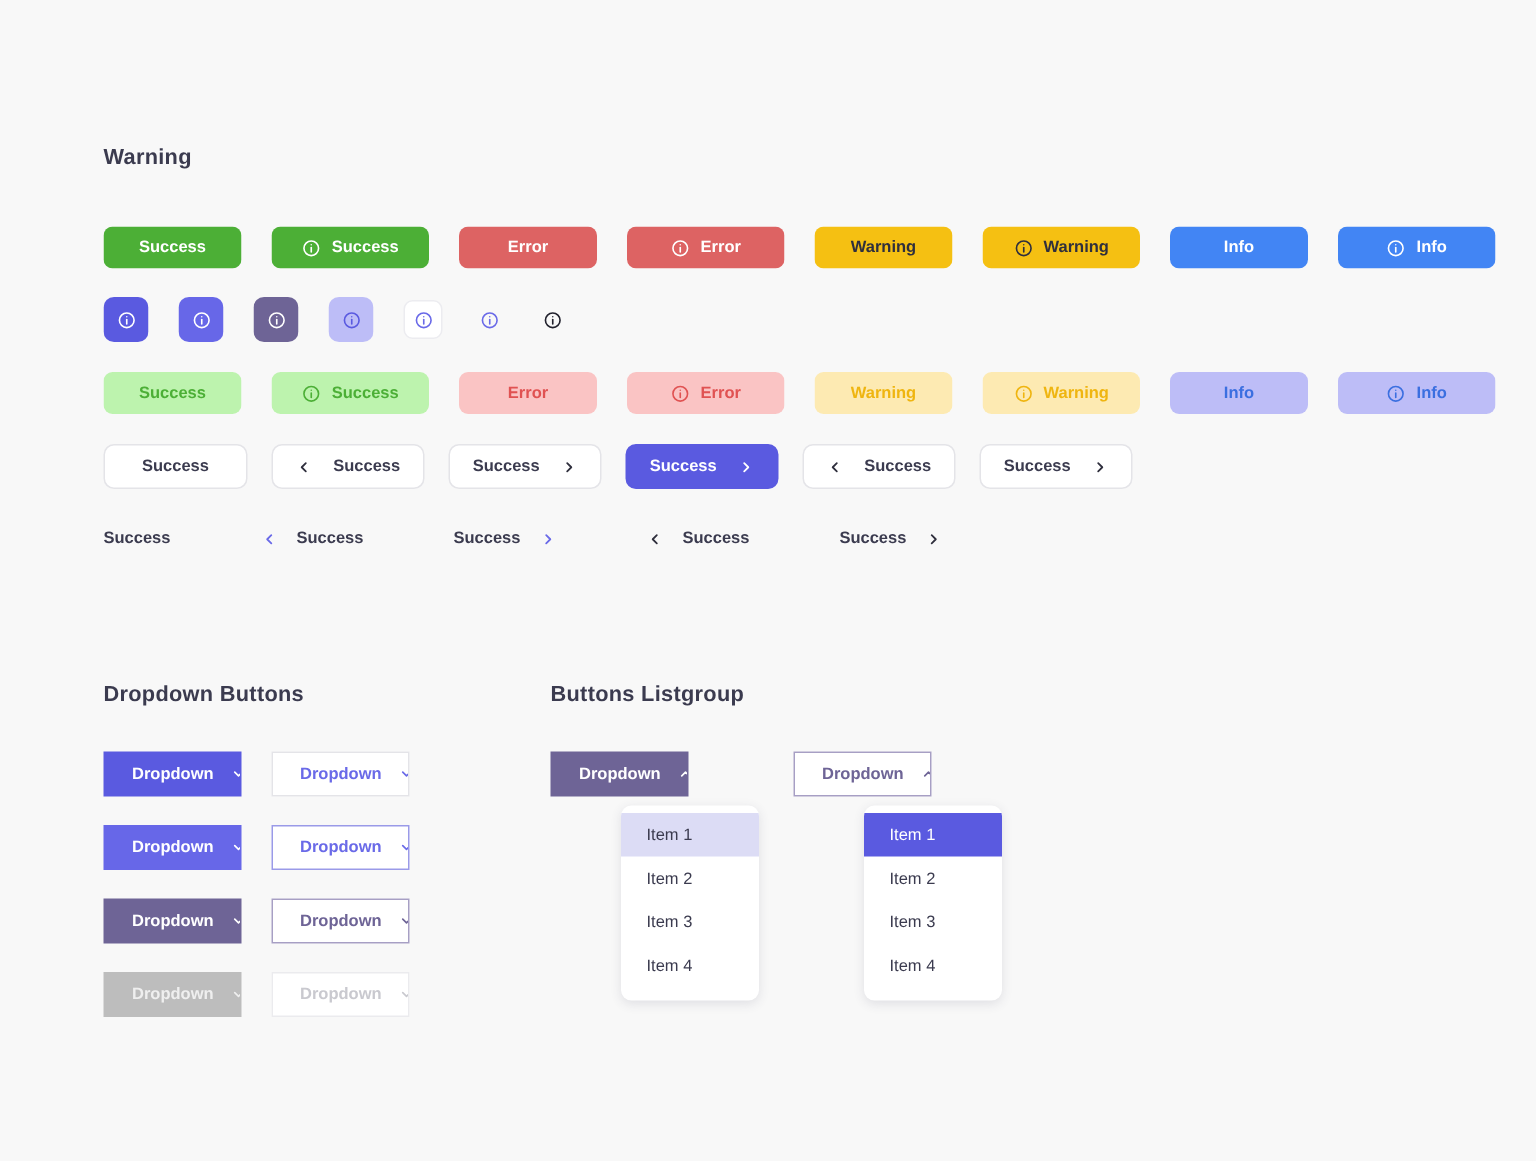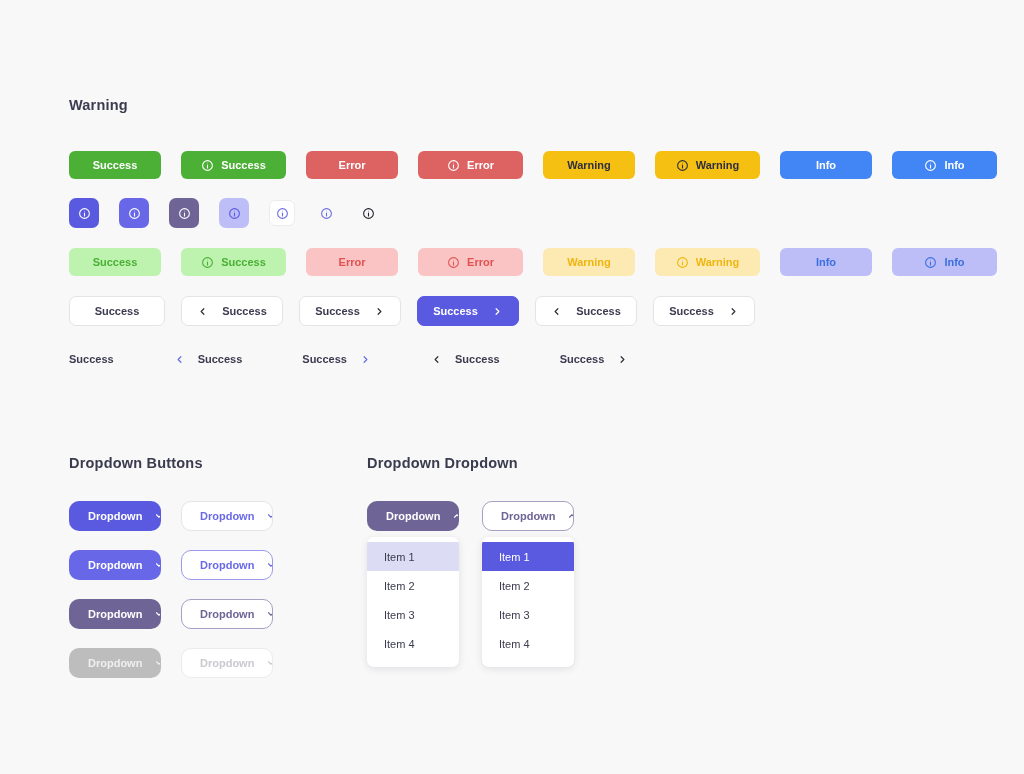--- a/index.html
+++ b/index.html
@@ -82,21 +82,21 @@
     padding: 0;
   }
 
   .chev { color: #6a6ae8; display: inline-flex; }
   .chev.dark { color: #2f2f3d; }
 
   
   .dd {
     display: inline-flex;
     height: 30px;
-    border-radius: 10px;
+    border-radius: 0;
     font-size: 11px;
     font-weight: 600;
     cursor: pointer;
     border: 1px solid transparent;
     overflow: hidden;
     background: transparent;
   }
   .dd .dd-label {
     padding: 0 12px;
     display: inline-flex;
@@ -126,20 +126,21 @@
   .dd-out-3        { background:#fff; color:#6e6496; border-color:#a79fc4; }
   .dd-out-disabled { background:#fff; color:#c9c9cf; border-color:#ebebee; cursor:default; }
   .lg-menu {
     margin-top: 6px;
     width: 92px;
     background: #ffffff;
     border-radius: 7px;
     box-shadow: 0 2px 7px rgba(60,60,90,.13);
     padding: 5px 0 9px 0;
     overflow: hidden;
+    margin-left: 47px;
   }
   .lg-item {
     height: 29px;
     display: flex;
     align-items: center;
     padding-left: 17px;
     font-size: 11px;
     color: #3b3b4f;
     cursor: pointer;
   }
@@ -408,21 +409,21 @@
         <span class="chev dark">
           <svg width="11" height="11" viewBox="0 0 24 24" fill="none" stroke="currentColor" stroke-width="2.6" stroke-linecap="round" stroke-linejoin="round">
             <path d="M9 18l6-6-6-6"></path>
           </svg>
         </span>
       </button>
     </div>
 
   <div class="section-title" style="left:69px; top:455px;">Dropdown Buttons</div>
 
-  <div class="section-title" style="left:367px; top:455px;">Dropdown  Dropdown</div>
+  <div class="section-title" style="left:367px; top:455px;">Buttons  Listgroup</div>
 
   <div id="dd-grid" style="position:absolute; left:69px; top:501px;
        display:grid; grid-template-columns:92px 92px; column-gap:20px; row-gap:19px;">
       <button class="dd dd-w dd-solid">
         <span class="dd-label">Dropdown</span>
         <span class="dd-sep"></span>
         <span class="dd-caret">
           <svg width="10" height="10" viewBox="0 0 24 24" fill="none" stroke="currentColor" stroke-width="2.6" stroke-linecap="round" stroke-linejoin="round">
             <path d="M6 9l6 6 6-6"></path>
           </svg>

